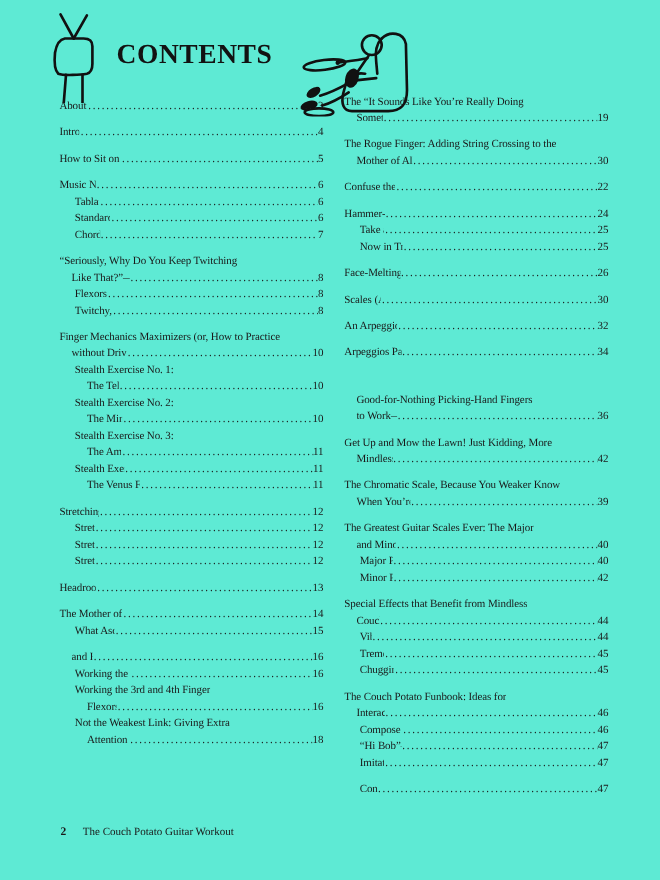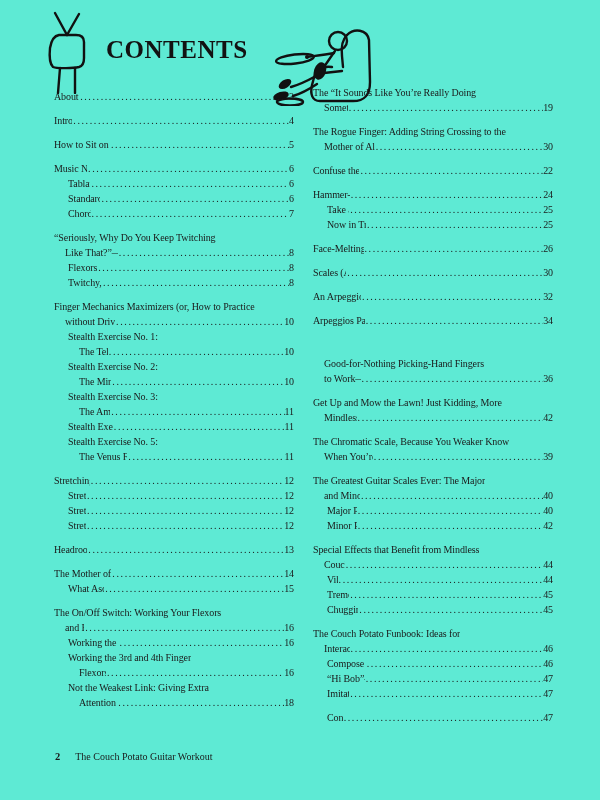--- a/index.html
+++ b/index.html
@@ -198,23 +198,20 @@
           </div>
         </div>
         <div class="entry">
           <div class="row" style="padding-left: 14px;">
             <span class="txt">Stealth Exercise No. 4: The Pendulum</span>
             <span class="leader"></span>
             <span class="pg">11</span>
           </div>
         </div>
         <div class="entry">
-          <div class="row" style="padding-left: 14px;">
-            <span class="txt">Stealth Exercise No. 5:</span>
-          </div>
           <div class="row" style="padding-left: 25px;">
             <span class="txt">The Venus Flytrap and the Leaping Tarantula</span>
             <span class="leader"></span>
             <span class="pg">11</span>
           </div>
         </div>
         <div class="entry gap">
           <div class="row" style="padding-left: 0px;">
             <span class="txt">Stretching Is Good for You</span>
             <span class="leader"></span>
@@ -257,23 +254,20 @@
           </div>
         </div>
         <div class="entry">
           <div class="row" style="padding-left: 14px;">
             <span class="txt">What Ascends Must Descend</span>
             <span class="leader"></span>
             <span class="pg">15</span>
           </div>
         </div>
         <div class="entry gap">
-          <div class="row" style="padding-left: 0px;">
-            <span class="txt">The On/Off Switch: Working Your Flexors</span>
-          </div>
           <div class="row" style="padding-left: 11px;">
             <span class="txt">and Extensors</span>
             <span class="leader"></span>
             <span class="pg">16</span>
           </div>
         </div>
         <div class="entry">
           <div class="row" style="padding-left: 14px;">
             <span class="txt">Working the 2nd Finger Flexor and Extensor</span>
             <span class="leader"></span>

